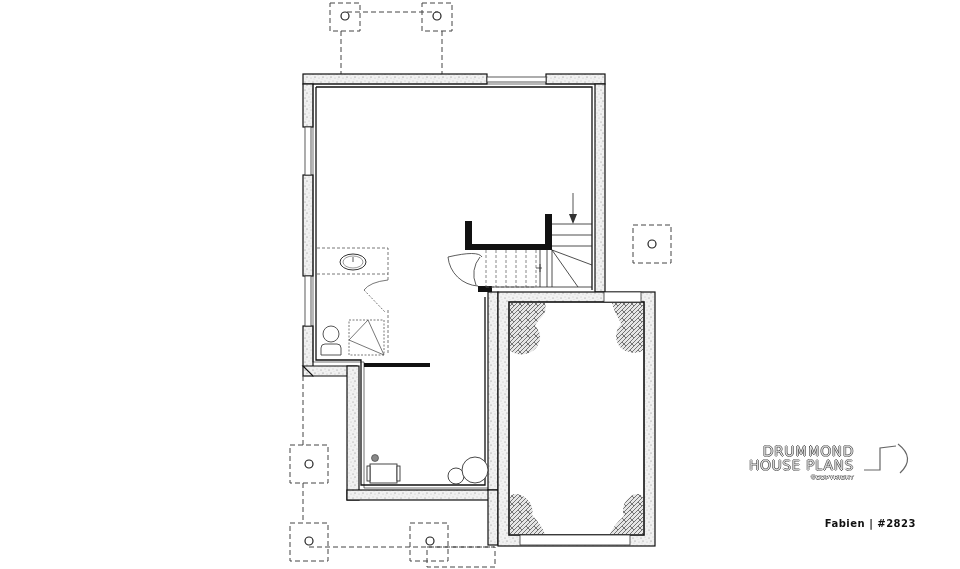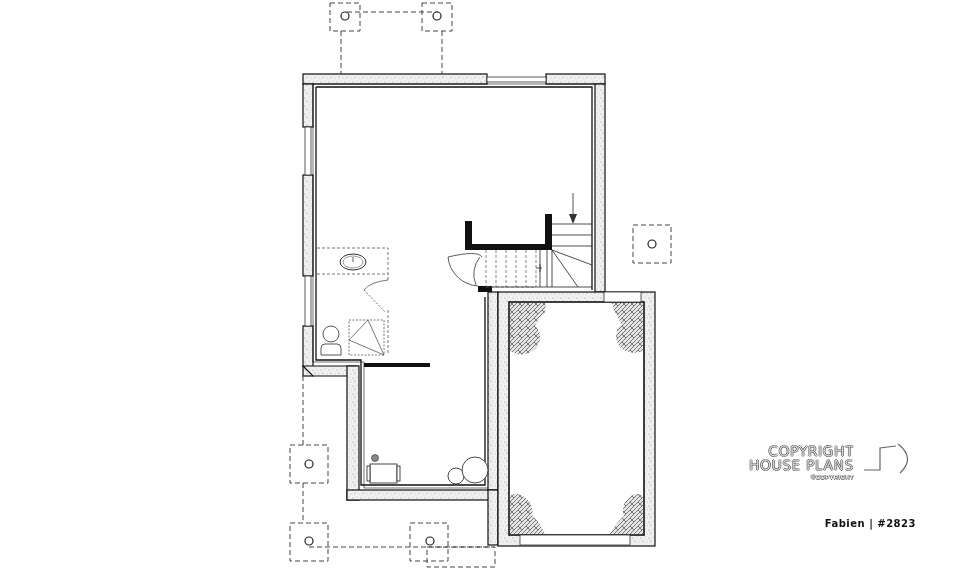--- a/index.html
+++ b/index.html
@@ -199,21 +199,21 @@
     <rect x="427" y="547" width="68" height="20"></rect>
   </g>
   <g fill="#fff" stroke="#222" stroke-width="1.2">
     <circle cx="309" cy="464" r="4"></circle>
     <circle cx="309" cy="541" r="4"></circle>
     <circle cx="430" cy="541" r="4"></circle>
   </g>
 </svg>
 
 <div class="brand">
-  <div class="brand-line1">COPYRIGHT</div>
+  <div class="brand-line1">DRUMMOND</div>
   <div class="brand-line2">HOUSE PLANS</div>
   <div class="brand-copy">©COPYRIGHT</div>
   <svg class="brand-logo" viewBox="0 0 64 34">
     <path d="M6 30 L22 30 L22 8 L38 6" fill="none" stroke="#666" stroke-width="1.2"></path>
     <path d="M40 4 Q58 18 42 33" fill="none" stroke="#666" stroke-width="1.2"></path>
   </svg>
 </div>
 <div class="plan-title">Fabien | #2823</div>
 
 </body></html>

